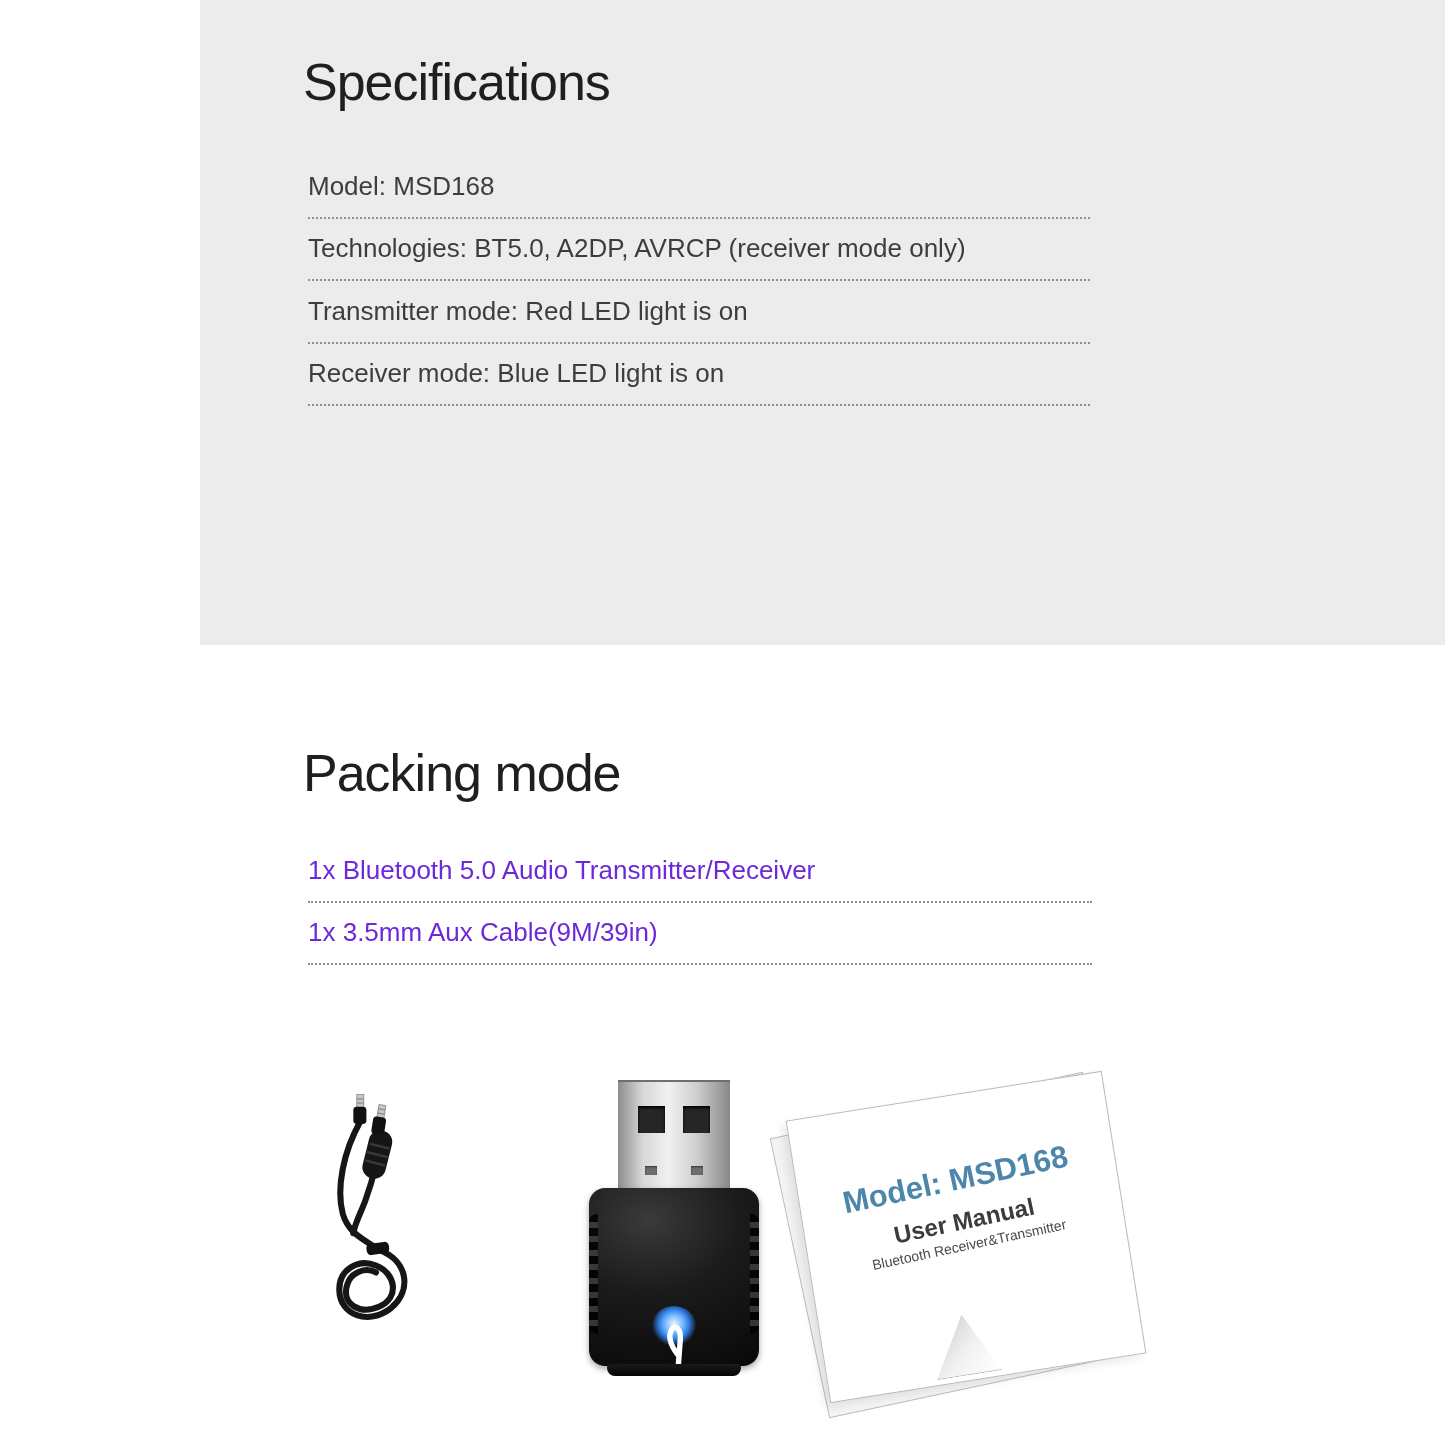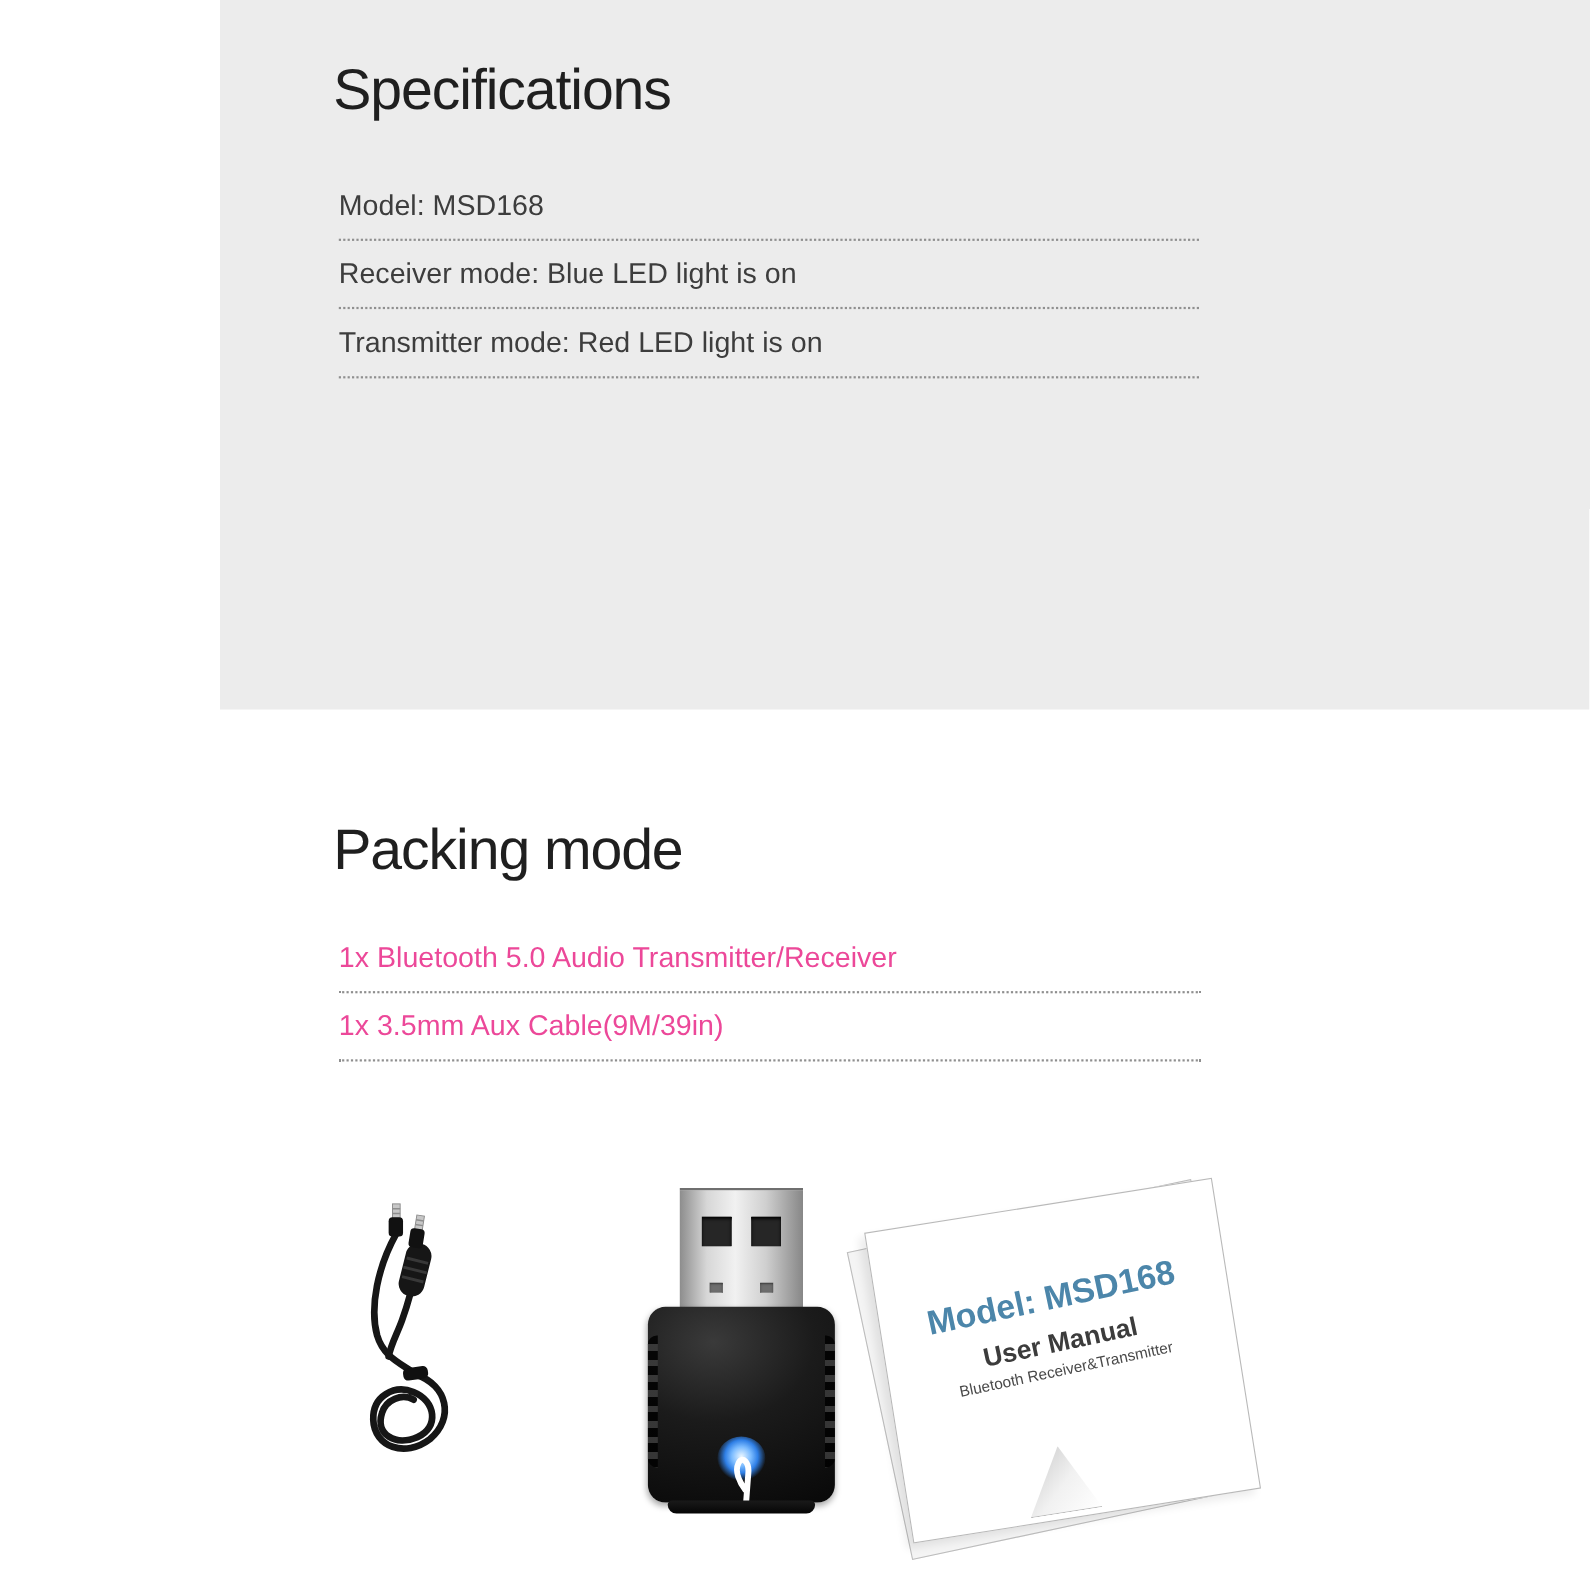--- a/index.html
+++ b/index.html
@@ -20,21 +20,21 @@
     height:60.5px;display:flex;align-items:center;
     border-bottom:2px dotted #8f8f8f;
     font-size:26px;color:#3d3d3d;white-space:nowrap;
   }
   
   .packing-title{left:303px;top:746px;}
   .packing-rows{position:absolute;left:308px;top:840px;width:784px;}
   .packing-row{
     height:60.6px;display:flex;align-items:center;
     border-bottom:2px dotted #8f8f8f;
-    font-size:26px;color:#ec4899;white-space:nowrap;
+    font-size:26px;color:#6d28d9;white-space:nowrap;
   }
   
   .cable-img{position:absolute;left:328px;top:1076px;width:96px;height:276px;}
   
   .usb{position:absolute;left:589px;top:1080px;width:170px;height:296px;}
   .usb-connector{
     position:absolute;left:29px;top:0;width:112px;height:110px;
     background:linear-gradient(90deg,#8d8d8d 0%,#d7d7d7 22%,#f1f1f1 45%,#cfcfcf 70%,#878787 100%);
     border-top:2px solid #6f6f6f;
   }
@@ -88,22 +88,23 @@
 </style>
 </head>
 <body>
 
 <div class="canvas">
 
   <div class="spec-panel">
     <div class="section-title spec-title">Specifications</div>
     <div class="spec-rows">
       <div class="spec-row">Model:  MSD168</div>
+      <div class="spec-row">Technologies: BT5.0, A2DP, AVRCP (receiver mode only)</div>
+      <div class="spec-row">Transmitter mode: Red LED light is on</div>
       <div class="spec-row">Receiver mode: Blue LED light is on</div>
-      <div class="spec-row">Transmitter mode: Red LED light is on</div>
     </div>
   </div>
 
   <div class="section-title packing-title">Packing mode</div>
   <div class="packing-rows">
     <div class="packing-row">1x Bluetooth 5.0 Audio Transmitter/Receiver</div>
     <div class="packing-row">1x 3.5mm Aux Cable(9M/39in)</div>
   </div>
 
   <svg class="cable-img" viewBox="0 0 110 280" xmlns="http://www.w3.org/2000/svg">

